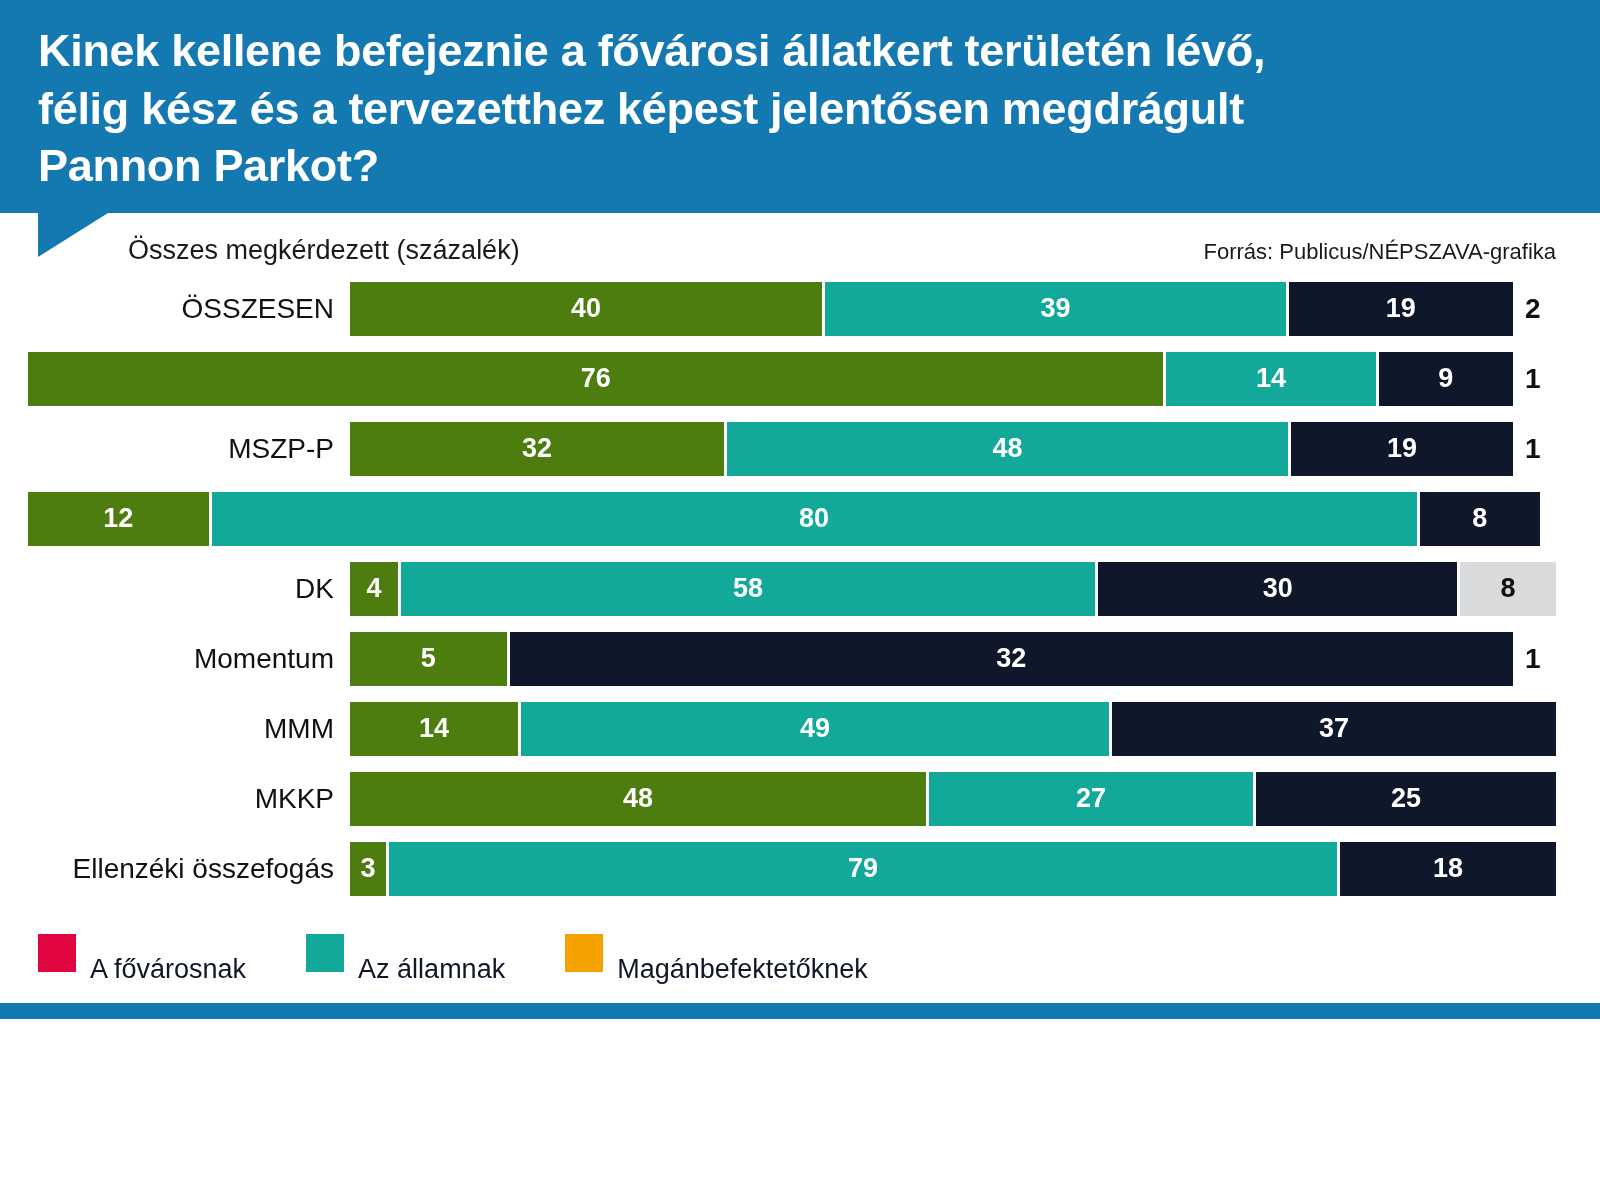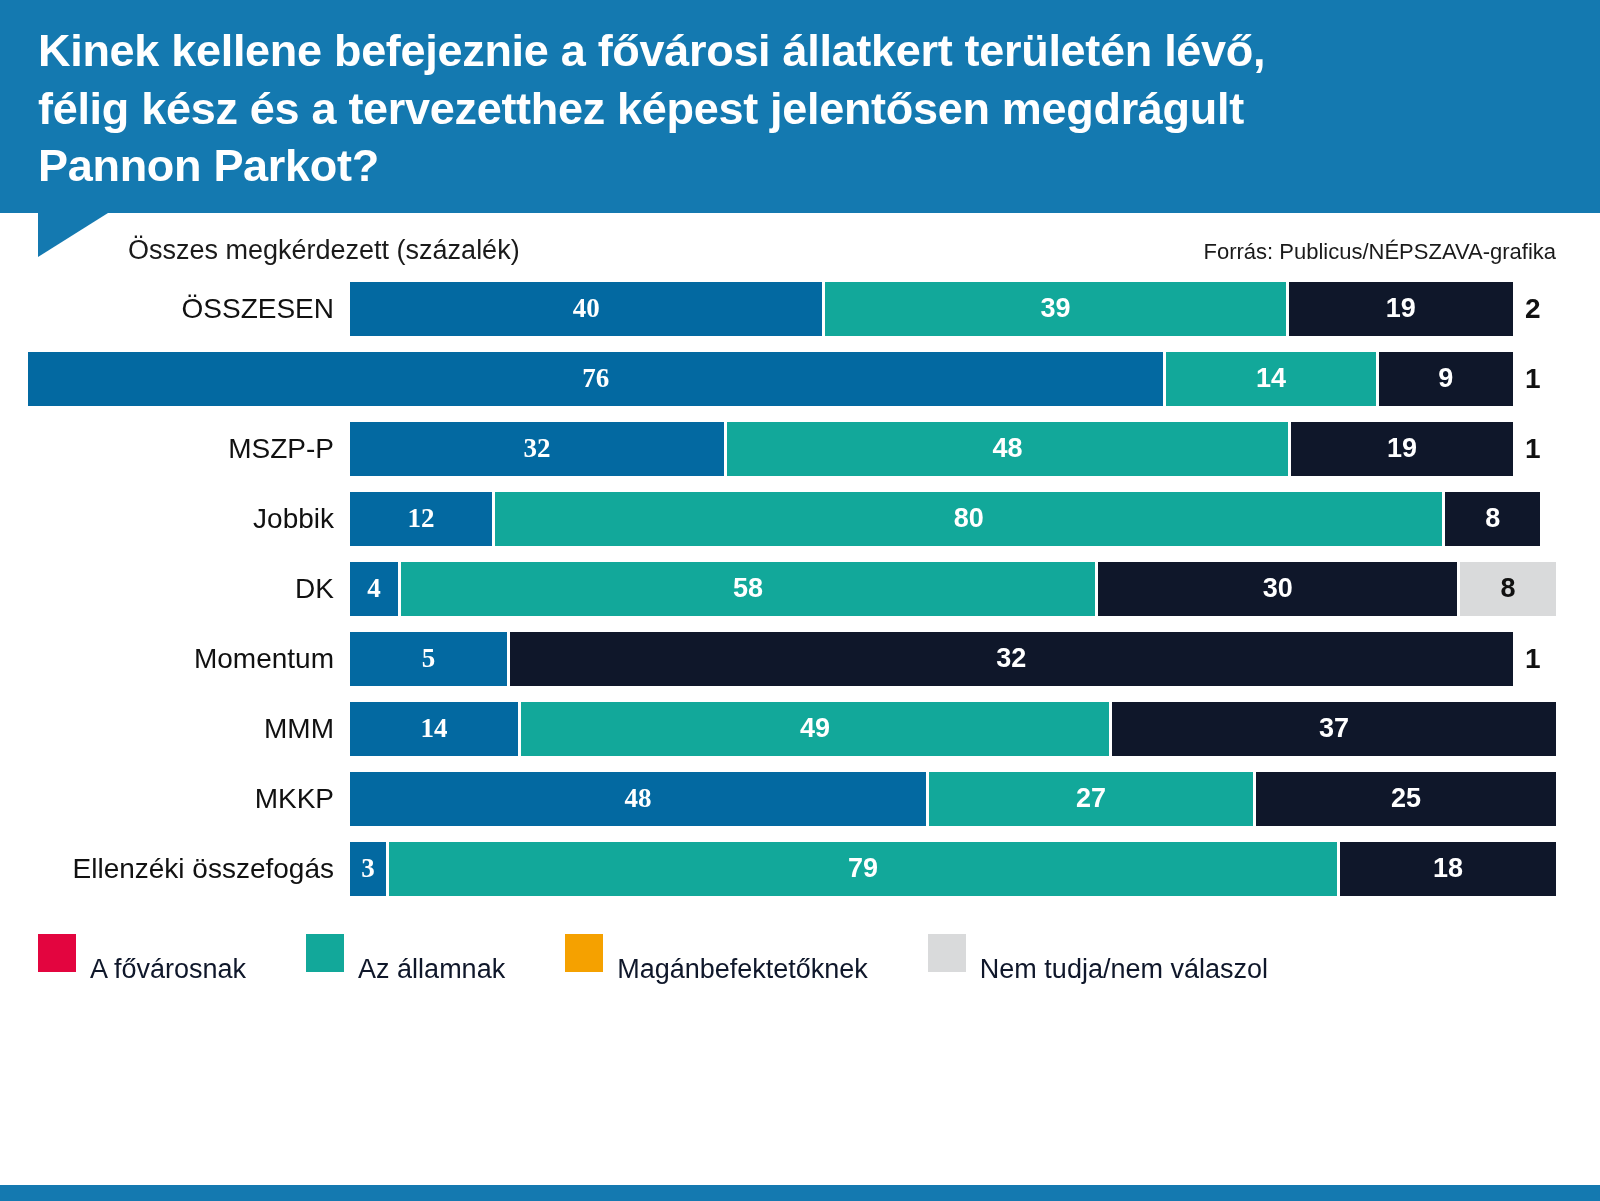--- a/index.html
+++ b/index.html
@@ -9,21 +9,21 @@
   }
   body {
     font-family: "Liberation Sans", sans-serif;
     width: 1600px;
     height: 1201px;
     overflow: hidden;
   }
   .infographic {
     position: relative;
     width: 1600px;
-    height: 1201px;
+    height: 1019px;
     box-sizing: border-box;
     background: #ffffff;
   }
 
   
   .header {
     position: relative;
     background: #1479b0;
     width: 1600px;
     padding: 22px 40px 18px 38px;
@@ -105,21 +105,21 @@
   }
   .seg:last-child { border-right: none; }
   .seg.outside {
     color: #111111;
     background: transparent !important;
     border: none;
     justify-content: flex-start;
     padding-left: 9px;
     font-size: 28px;
   }
-  .seg.c-red    { background: #0369a1; font-family: Liberation Serif, serif; }
+  .seg.c-red    { background: #4d7c0f; }
   .seg.c-teal   { background: #12a89a; }
   .seg.c-orange { background: #0f172a; }
   .seg.c-grey   { background: #d9dadb; color:#111111; }
 
   
   .legend {
     display: flex;
     align-items: center;
     padding: 14px 0 0 38px;
     box-sizing: border-box;
@@ -186,21 +186,20 @@
       <div class="row">
         <div class="row-label">MSZP-P</div>
         <div class="row-bars" style="padding-right: 0px;">
           <div class="seg c-red" style="flex: 32 0 0px;">32</div>
           <div class="seg c-teal" style="flex: 48 0 0px;">48</div>
           <div class="seg c-orange" style="flex: 19 0 0px;">19</div>
           <div class="seg c-grey outside" style="flex: 0 0 40px;">1</div>
         </div>
       </div>
       <div class="row">
-        <div class="row-label">Jobbik</div>
         <div class="row-bars" style="padding-right: 16px; justify-content: center;">
           <div class="seg c-red" style="flex: 12 0 0px;">12</div>
           <div class="seg c-teal" style="flex: 80 0 0px;">80</div>
           <div class="seg c-orange" style="flex: 8 0 0px;">8</div>
         </div>
       </div>
       <div class="row">
         <div class="row-label">DK</div>
         <div class="row-bars" style="padding-right: 0px;">
           <div class="seg c-red" style="flex: 4 0 0px;">4</div>
@@ -249,20 +248,16 @@
         <span class="legend-label">A fővárosnak</span>
       </div>
       <div class="legend-item">
         <span class="legend-swatch" style="background: rgb(18, 168, 154);"></span>
         <span class="legend-label">Az államnak</span>
       </div>
       <div class="legend-item">
         <span class="legend-swatch" style="background: rgb(245, 161, 0);"></span>
         <span class="legend-label">Magánbefektetőknek</span>
       </div>
-      <div class="legend-item">
-        <span class="legend-swatch" style="background: rgb(217, 218, 219);"></span>
-        <span class="legend-label">Nem tudja/nem válaszol</span>
-      </div>
     </div>
 
   <div class="footer-bar"></div>
 </div>
 
 </body></html>

